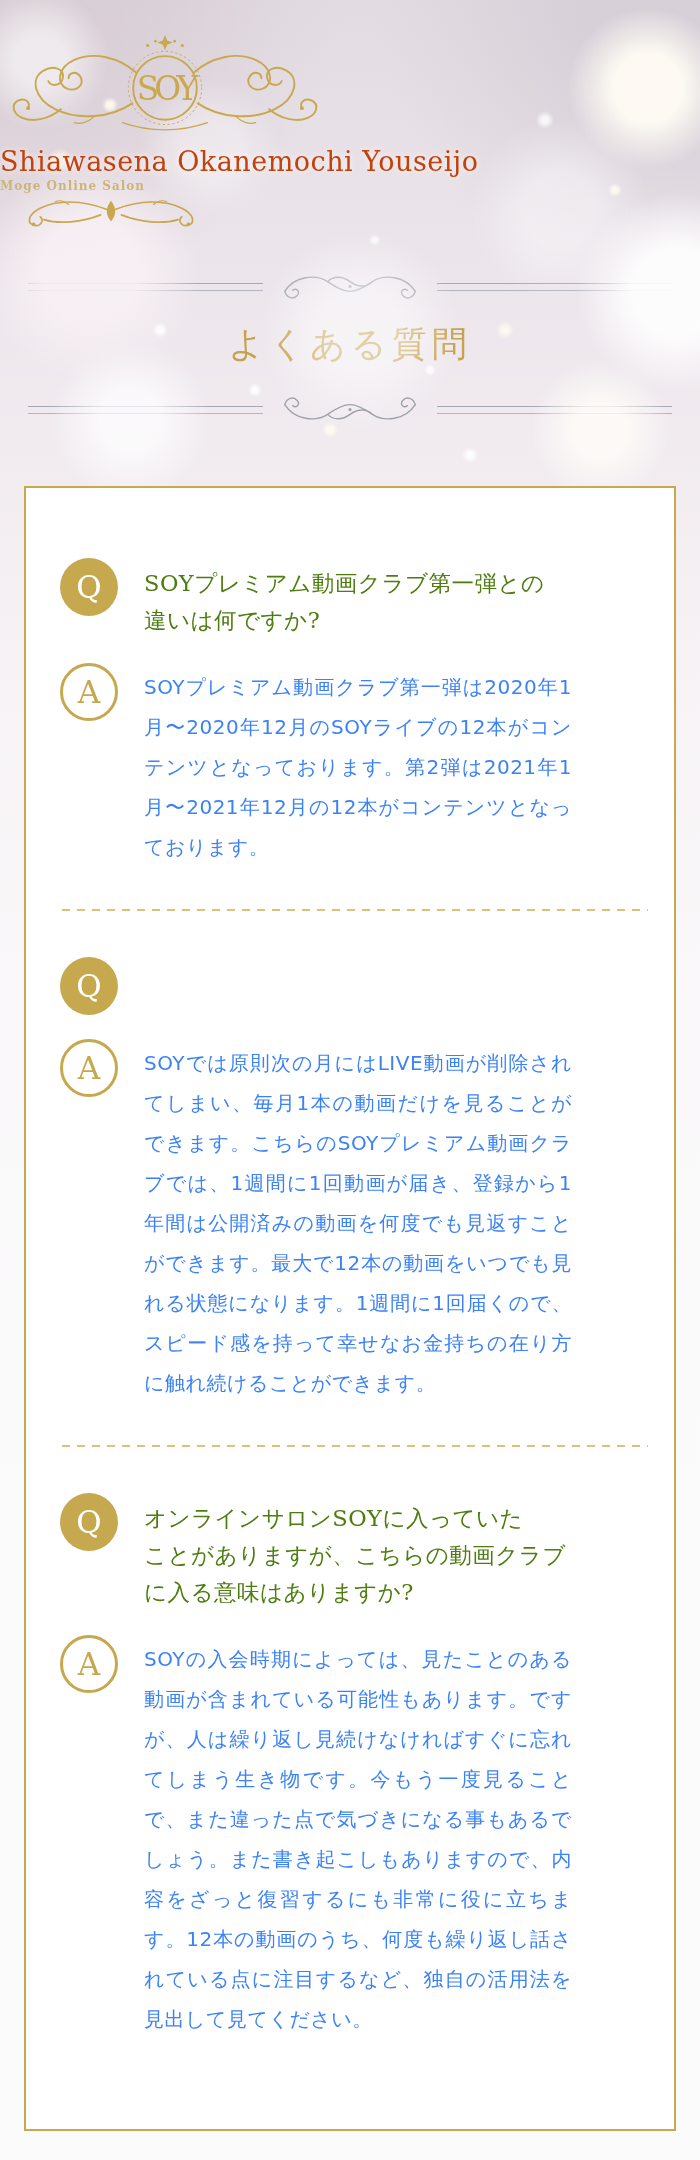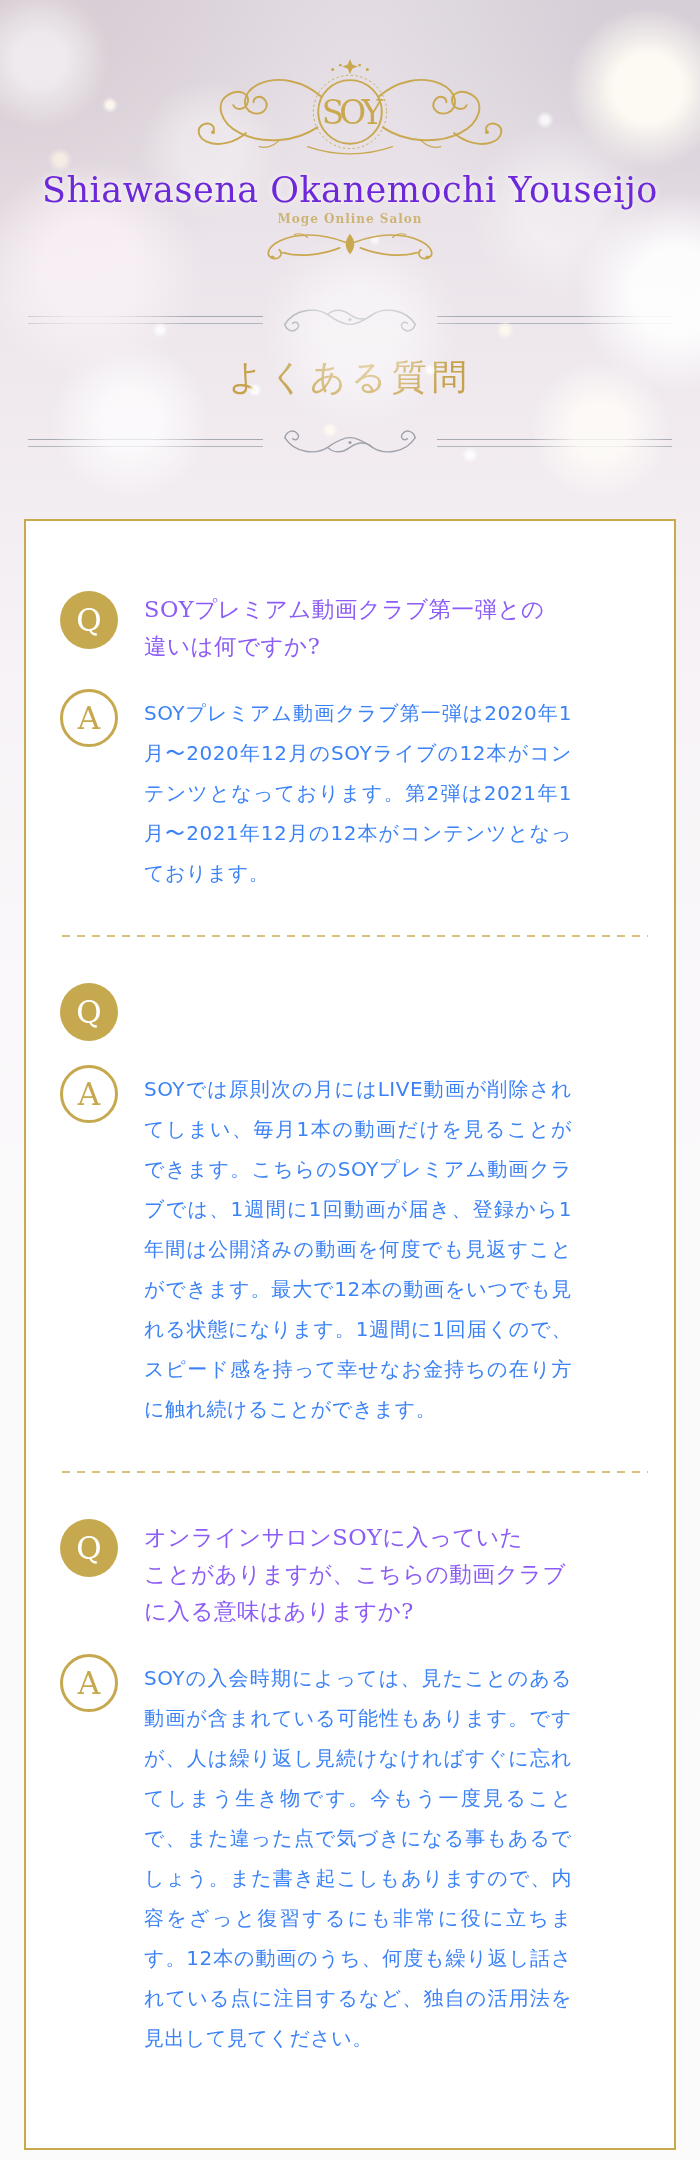--- a/index.html
+++ b/index.html
@@ -29,24 +29,24 @@
       radial-gradient(circle at 430px 370px, rgba(255,255,255,.85) 0 2px, rgba(255,255,255,0) 6px),
       radial-gradient(circle at 505px 330px, rgba(255,250,238,.9) 0 3px, rgba(255,250,238,0) 9px),
       radial-gradient(circle at 545px 120px, rgba(255,255,255,.8) 0 3px, rgba(255,255,255,0) 9px),
       radial-gradient(circle at 615px 190px, rgba(255,249,235,.9) 0 2.5px, rgba(255,249,235,0) 7px),
       radial-gradient(circle at 375px 240px, rgba(255,255,255,.7) 0 2px, rgba(255,255,255,0) 6px),
       radial-gradient(circle at 470px 455px, rgba(255,255,255,.9) 0 2.5px, rgba(255,255,255,0) 8px),
       radial-gradient(ellipse at 0% 0%, rgba(205,190,198,.45) 0 120px, rgba(205,190,198,0) 340px),
       radial-gradient(ellipse at 100% 4%, rgba(198,188,200,.4) 0 110px, rgba(198,188,200,0) 320px);
   }
   
-  .logo-block{position:relative;text-align:center;padding-top:56px;}
+  .logo-block{position:relative;padding-top:32px;}
   .logo-title{
     font-family:"DejaVu Serif","Liberation Serif",serif;
-    font-size:35px;color:#6d28d9;letter-spacing:.5px;margin-top:2px;
+    font-size:27px;color:#c2410c;letter-spacing:.5px;margin-top:2px;
     text-shadow:0 0 6px rgba(255,255,255,.9);
   }
   .logo-sub{
     font-family:"DejaVu Serif","Liberation Serif",serif;
     font-size:12px;color:#cdb577;letter-spacing:1px;margin-top:2px;font-weight:bold;
   }
   .logo-flourish{margin-top:3px;}
   
   .sdiv{width:644px;margin:0 auto;display:flex;align-items:center;}
   .sdiv .dl{flex:1;height:6px;border-top:1px solid #a6a8b2;border-bottom:1px solid #b4b6be;}
@@ -68,23 +68,23 @@
   .qa{margin:0;}
   .row{display:flex;align-items:flex-start;gap:26px;}
   .badge{
     flex:0 0 auto;width:58px;height:58px;border-radius:50%;
     display:flex;align-items:center;justify-content:center;
     font-family:"DejaVu Serif","Liberation Serif",serif;font-size:31px;line-height:1;
   }
   .q-badge{background:#c6a84f;color:#ffffff;}
   .a-badge{background:#ffffff;border:3px solid #c6a84f;color:#c6a84f;width:52px;height:52px;}
   .q-text{
-    width:430px;white-space:pre-line;
+    width:430px;margin-top:7px;white-space:pre-line;
     font-family:"DejaVu Serif","Liberation Serif",serif;
-    font-size:22.5px;line-height:37px;color:#8b5cf6;letter-spacing:.5px;font-weight:500;
+    font-size:22.5px;line-height:37px;color:#4d7c0f;letter-spacing:.5px;font-weight:500;
   }
   .a-text{
     width:428px;margin-top:4px;
     font-size:20px;line-height:40px;color:#3b82f6;letter-spacing:.5px;
     text-align:justify;text-justify:inter-character;
   }
   .q-row{margin-bottom:24px;}
   .dashed{
     height:2px;margin:42px 2px 46px 2px;
     background:repeating-linear-gradient(90deg,#dcc17c 0 8px,rgba(0,0,0,0) 8px 15px);

